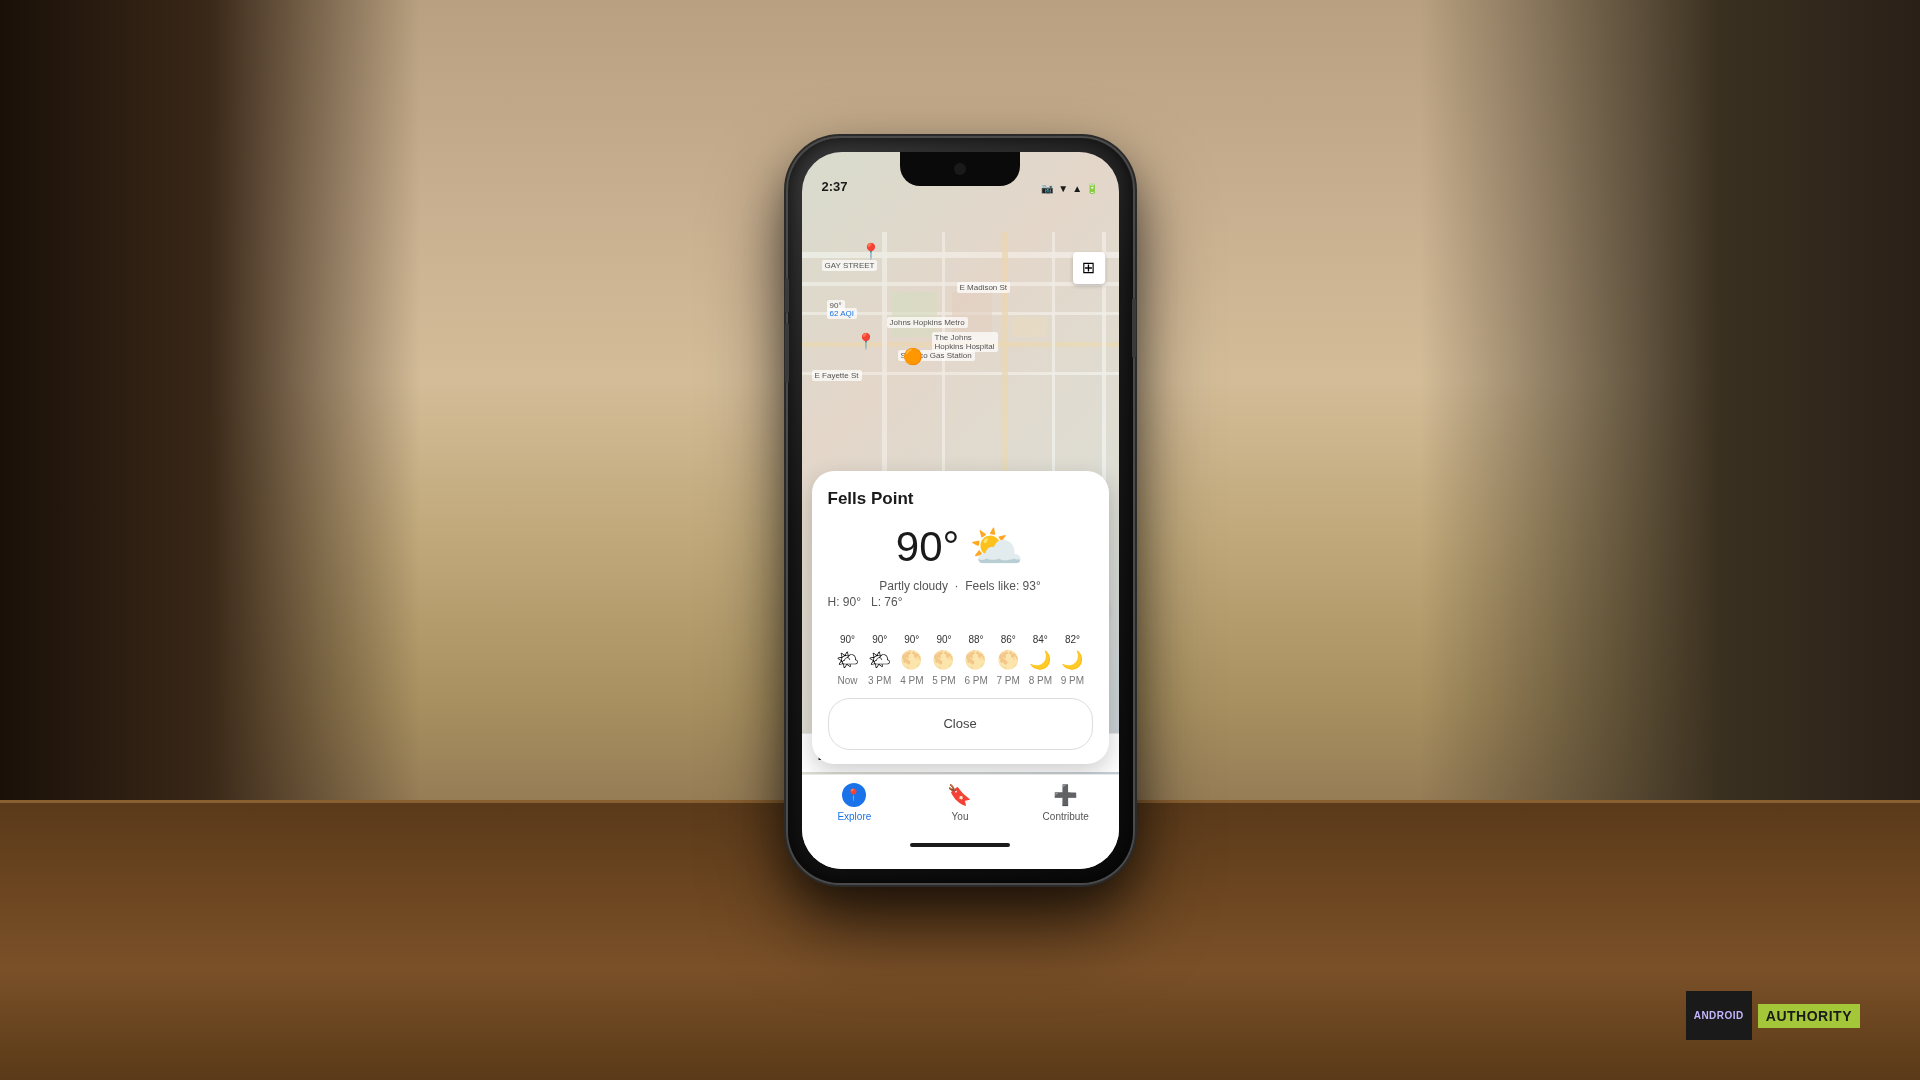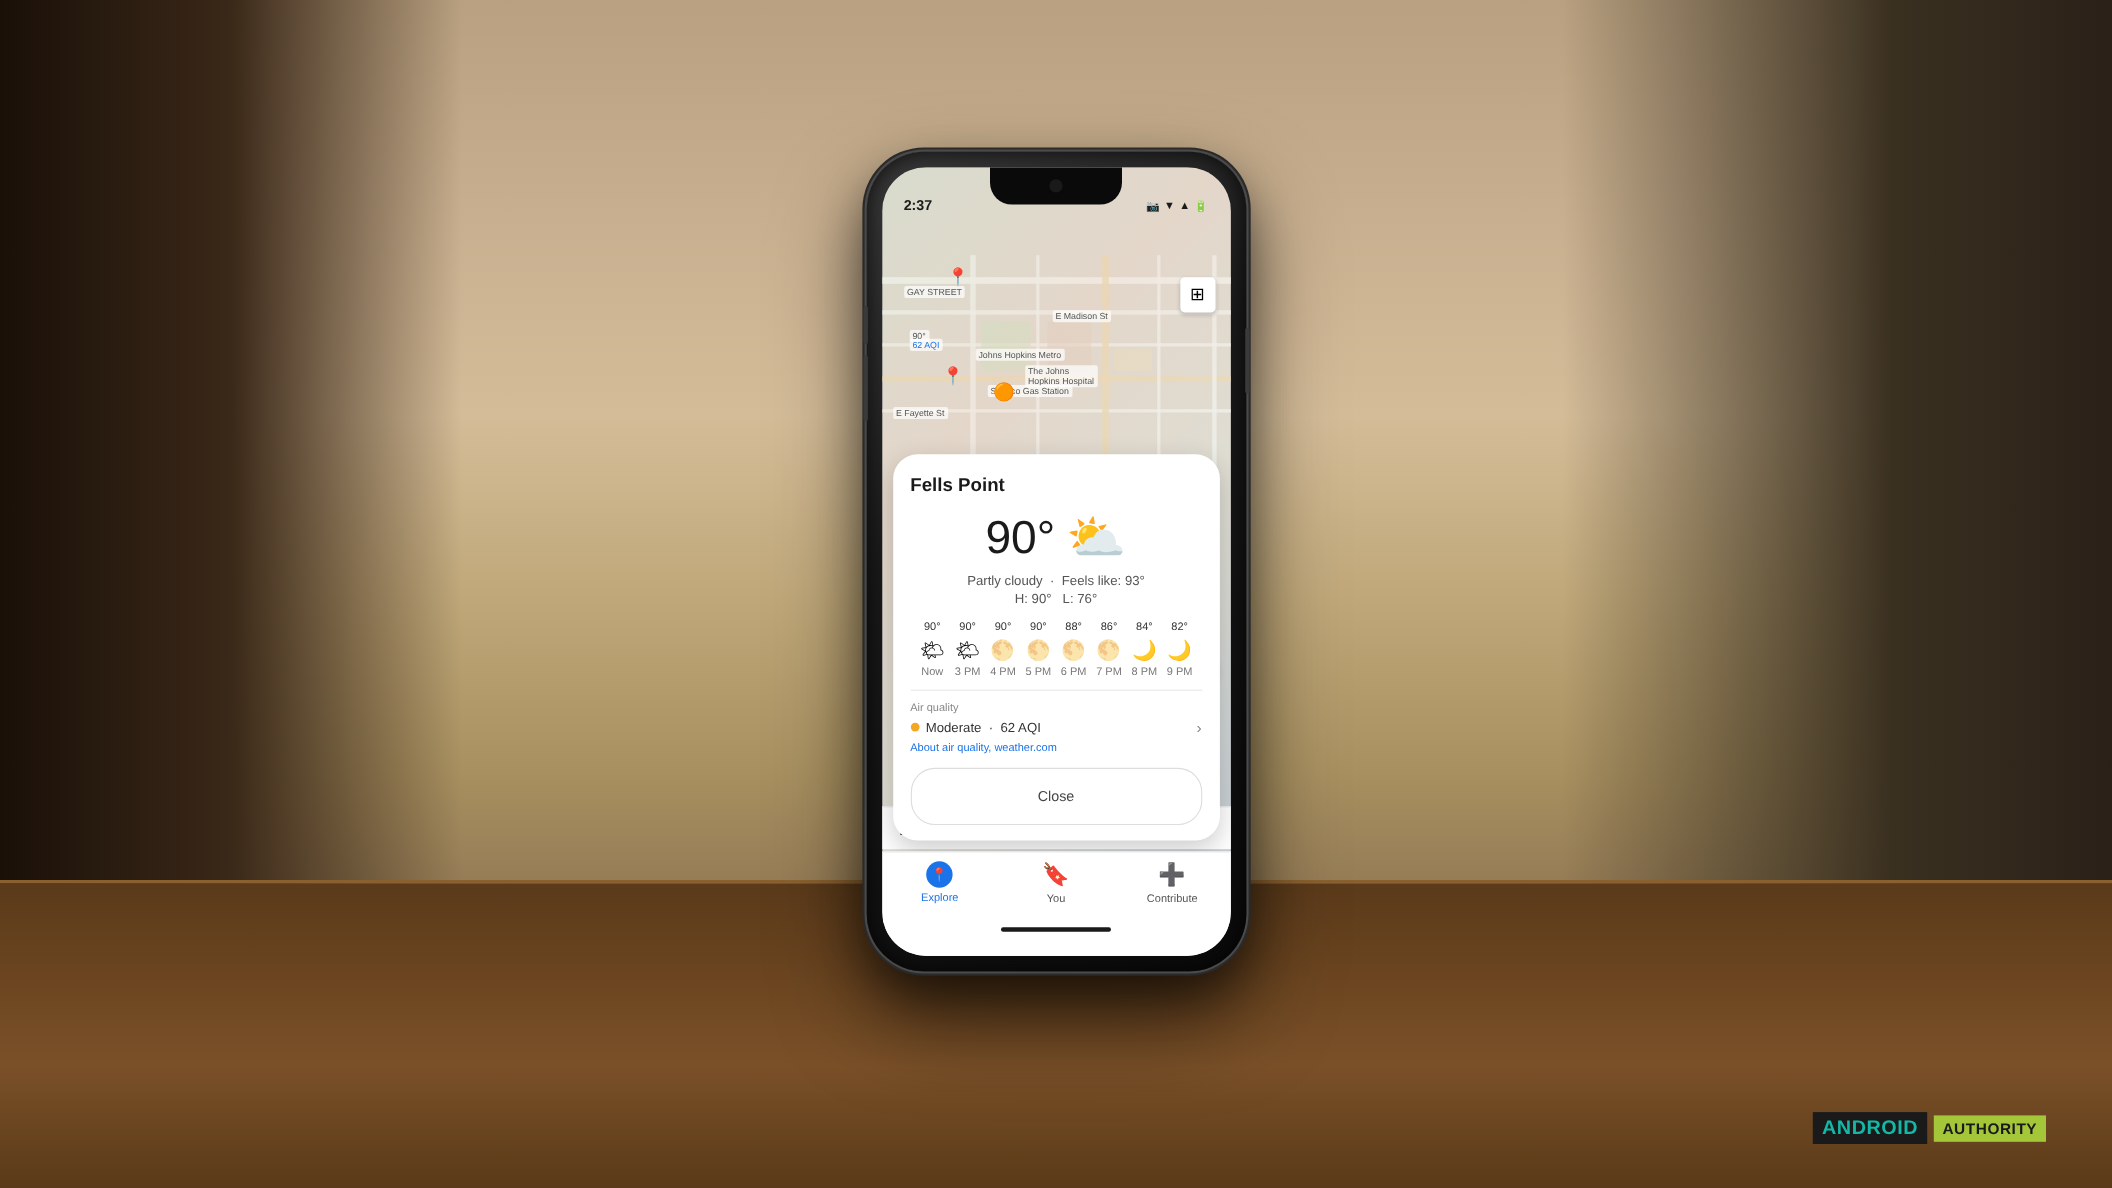--- a/index.html
+++ b/index.html
@@ -60,24 +60,24 @@
       bottom: 40px;
       right: 60px;
       display: flex;
       align-items: center;
       gap: 6px;
       z-index: 100;
     }
 
     .watermark-android {
       background: #1a1a1a;
-      color: #14b8a6;
-      font-size: 18px;
+      color: #c4b5fd;
+      font-size: 10px;
       font-weight: 900;
-      padding: 4px 8px;
+      padding: 19px 8px;
       letter-spacing: 0.5px;
     }
 
     .watermark-authority {
       background: #a4c639;
       color: #1a1a1a;
       font-size: 14px;
       font-weight: 900;
       padding: 4px 8px;
       letter-spacing: 0.5px;
@@ -306,24 +306,24 @@
     }
 
     .weather-desc {
       text-align: center;
       font-size: 12px;
       color: #555;
       margin-bottom: 2px;
     }
 
     .weather-hl {
-      text-align: center;
+      text-align: left;
       font-size: 12px;
       color: #555;
-      margin-bottom: 14px;
+      margin-bottom: 25px;
     }
 
     
     .hourly-row {
       display: flex;
       justify-content: space-between;
       align-items: flex-start;
       margin-bottom: 4px;
       padding: 0 4px;
     }
@@ -719,35 +719,20 @@
             <span class="hour-time">7 PM</span>
           </div>
           <div class="hour-item">
             <span class="hour-time">8 PM</span>
           </div>
           <div class="hour-item">
             <span class="hour-time">9 PM</span>
           </div>
         </div>
 
-      <div class="air-quality-section">
-        <div class="air-quality-label">Air quality</div>
-        <div class="air-quality-row">
-          <div class="air-quality-info">
-            <div class="aqi-dot"></div>
-            <span class="aqi-text">
-              <span>Moderate</span>
-              &nbsp;·&nbsp;
-              <span>62 AQI</span>
-            </span>
-          </div>
-          <span class="aqi-chevron">›</span>
-        </div>
-        <div class="air-quality-link">About air quality, weather.com</div>
-      </div>
 
       <div class="close-btn">
         <span class="close-btn-text">Close</span>
       </div>
     </div>
 
     <div class="google-logo">
       <span>G</span><span>o</span><span>o</span><span>g</span><span>l</span><span>e</span>
     </div>
 

